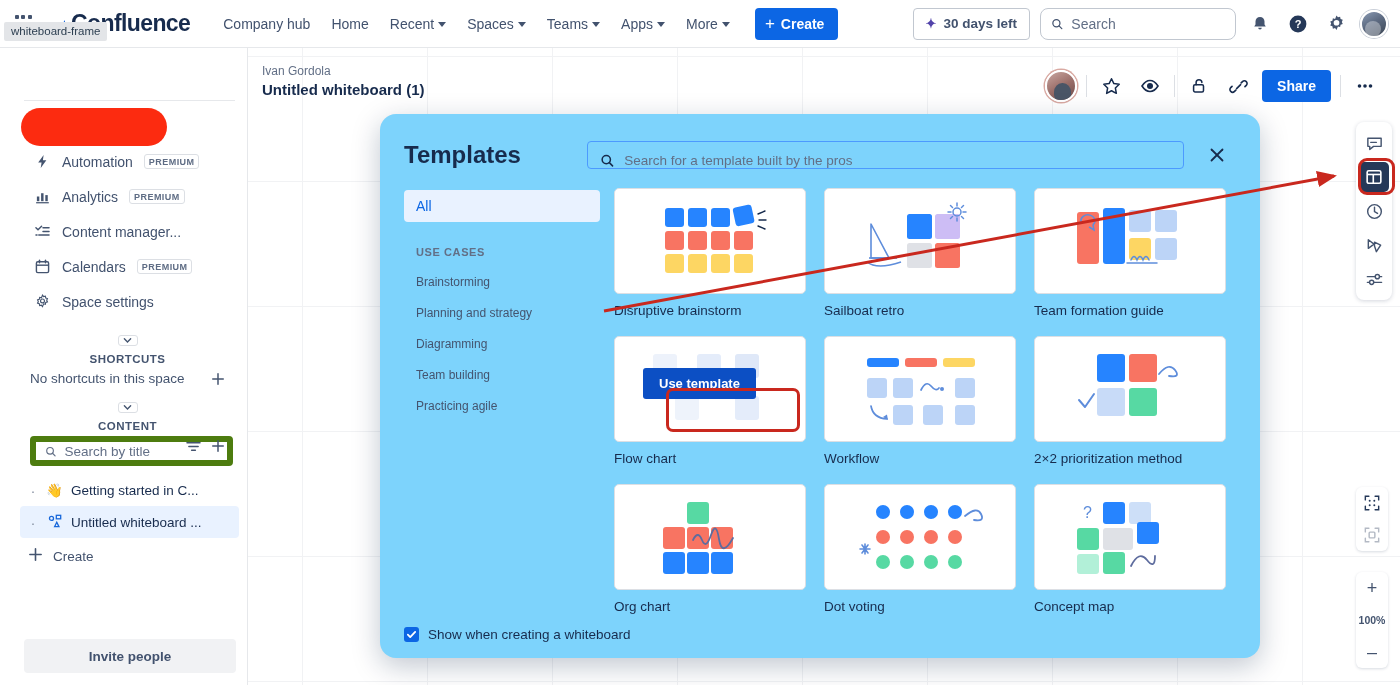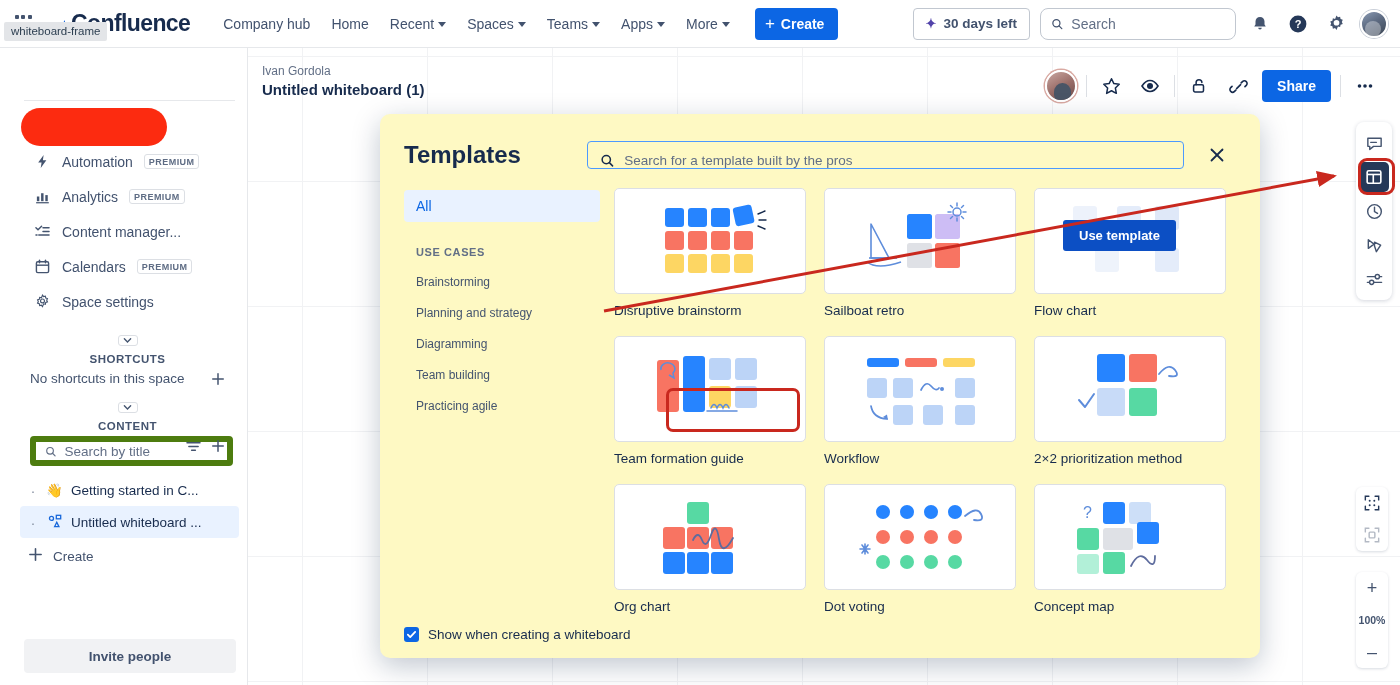--- a/index.html
+++ b/index.html
@@ -174,21 +174,21 @@
     border-radius: 6px; box-shadow: 0 1px 3px rgba(9,30,66,.16); z-index: 40;
   }
   .zbtn { height: 32px; display: flex; align-items: center; justify-content: center;
     font-size: 18px; color: #44546f; cursor: pointer; }
   .zbtn.label { font-size: 10.5px; font-weight: 600; color: #44546f; }
   .zbtn.dim { color: #b3b9c4; }
 
   
   .modal {
     position: absolute; left: 380px; top: 114px; width: 880px; height: 544px;
-    background: #fef9c3; border-radius: 10px; box-shadow: 0 8px 28px rgba(9,30,66,.25);
+    background: #7dd3fc; border-radius: 16px; box-shadow: 0 8px 28px rgba(9,30,66,.25);
     z-index: 50; overflow: hidden; display: flex; flex-direction: column;
   }
   .modal-head { display: flex; align-items: center; padding: 26px 28px 6px 24px; gap: 18px; }
   .modal-title { font-size: 24px; font-weight: 600; color: #172b4d; white-space: nowrap; }
   .modal-search {
     flex: 1; height: 28px; border: 1.5px solid #4c9aff; border-radius: 4px;
     display: flex; align-items: flex-end; gap: 10px; padding: 0 12px; margin-left: 48px; cursor: text;
   }
   .modal-search input { border: none; outline: none; width: 100%; font-size: 13.5px;
     color: #172b4d; font-family: inherit; background: transparent; }
@@ -672,46 +672,46 @@
                     <line x1="107.5" y1="16.5" x2="105.5" y2="18.5"></line>
                 </g>
               </svg>
             </div>
             <div class="tpl-name">Sailboat retro</div>
           </div>
 
           <div class="tpl-card">
             <div class="tpl-thumb">
               <svg width="150" height="82" viewBox="0 0 150 82">
-                <rect x="18" y="6" width="24" height="24" rx="3" fill="#edf2fb"></rect>
-                <rect x="62" y="6" width="24" height="24" rx="3" fill="#e4ecfa"></rect>
-                <rect x="100" y="6" width="24" height="24" rx="3" fill="#dfe8f8"></rect>
-                <rect x="40" y="48" width="24" height="24" rx="3" fill="#eef3fb"></rect>
-                <rect x="100" y="48" width="24" height="24" rx="3" fill="#e4ecfa"></rect>
-                <path d="M58 40q10 12 30 6" fill="none" stroke="#e2e6ee" stroke-width="2"></path>
-              </svg>
-              <button class="use-tpl-btn">Use template</button>
-            </div>
-            <div class="tpl-name">Flow chart</div>
-          </div>
-
-          <div class="tpl-card">
-            <div class="tpl-thumb">
-              <svg width="150" height="82" viewBox="0 0 150 82">
                 <rect x="22" y="12" width="22" height="52" rx="3" fill="#f87462"></rect>
                 <rect x="48" y="8" width="22" height="56" rx="3" fill="#2684ff"></rect>
                 <rect x="74" y="10" width="22" height="22" rx="3" fill="#bcd4f7"></rect>
                 <rect x="100" y="10" width="22" height="22" rx="3" fill="#bcd4f7"></rect>
                 <rect x="74" y="38" width="22" height="22" rx="3" fill="#fdd663"></rect>
                 <rect x="100" y="38" width="22" height="22" rx="3" fill="#bcd4f7"></rect>
                 <path d="M26 22a7 6 0 1 1 12 3l1 5-5-3" fill="none" stroke="#5e8ddb" stroke-width="1.5"></path>
                 <path d="M76 60q3-7 6 0 3-7 6 0 3-7 6 0M72 63h30" fill="none" stroke="#5e8ddb" stroke-width="1.5" stroke-linecap="round"></path>
               </svg>
             </div>
             <div class="tpl-name">Team formation guide</div>
+          </div>
+
+          <div class="tpl-card">
+            <div class="tpl-thumb">
+              <svg width="150" height="82" viewBox="0 0 150 82">
+                <rect x="18" y="6" width="24" height="24" rx="3" fill="#edf2fb"></rect>
+                <rect x="62" y="6" width="24" height="24" rx="3" fill="#e4ecfa"></rect>
+                <rect x="100" y="6" width="24" height="24" rx="3" fill="#dfe8f8"></rect>
+                <rect x="40" y="48" width="24" height="24" rx="3" fill="#eef3fb"></rect>
+                <rect x="100" y="48" width="24" height="24" rx="3" fill="#e4ecfa"></rect>
+                <path d="M58 40q10 12 30 6" fill="none" stroke="#e2e6ee" stroke-width="2"></path>
+              </svg>
+              <button class="use-tpl-btn">Use template</button>
+            </div>
+            <div class="tpl-name">Flow chart</div>
           </div>
 
           <div class="tpl-card">
             <div class="tpl-thumb">
               <svg width="150" height="82" viewBox="0 0 150 82">
                 <rect x="22" y="10" width="32" height="9" rx="3" fill="#2684ff"></rect>
                 <rect x="60" y="10" width="32" height="9" rx="3" fill="#f87462"></rect>
                 <rect x="98" y="10" width="32" height="9" rx="3" fill="#fdd663"></rect>
                 <rect x="22" y="30" width="20" height="20" rx="3" fill="#bcd4f7"></rect>
                 <rect x="48" y="30" width="20" height="20" rx="3" fill="#bcd4f7"></rect>

